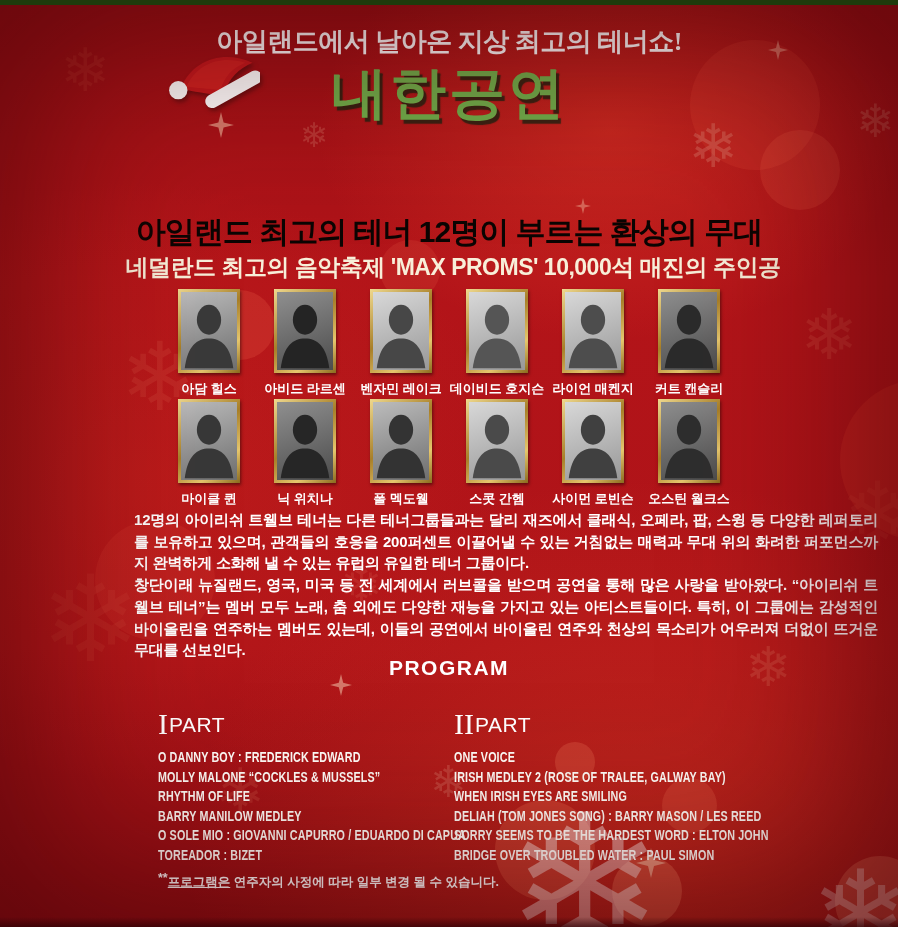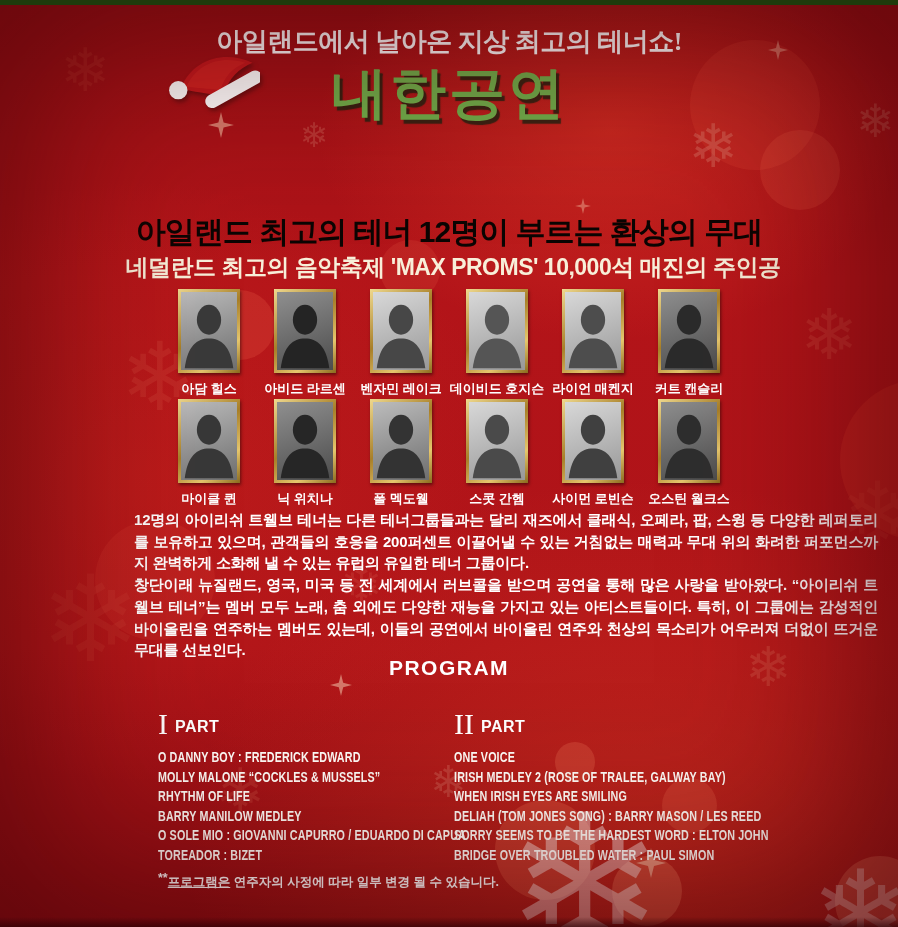--- a/index.html
+++ b/index.html
@@ -50,21 +50,21 @@
 
   .desc{position:absolute;top:509px;left:118px;width:744px;color:#ffffff;
     font-size:15px;line-height:21.7px;font-weight:bold;text-align:justify;letter-spacing:-.2px;margin-left:16px;}
 
   .program-title{position:absolute;top:656px;left:0;right:0;text-align:center;color:#ffffff;
     font-size:21px;font-weight:bold;letter-spacing:1.5px;}
   .cols{position:absolute;top:710px;left:158px;right:20px;display:flex;}
   .col1{width:296px;flex:none;} .col2{flex:1;}
   .part-head{color:#ffffff;margin-bottom:10px;}
   .numeral{font-family:"Liberation Serif","DejaVu Serif",serif;font-size:30px;line-height:28px;vertical-align:-2px;}
-  .part-label{font-size:16px;font-weight:bold;margin-left:7px;letter-spacing:.5px;}
+  .part-label{font-size:21px;font-weight:normal;margin-left:1px;letter-spacing:.5px;}
   .song{color:#fffdf8;font-size:14.5px;line-height:19.6px;font-weight:bold;white-space:nowrap;
     transform:scaleX(.74);transform-origin:0 50%;letter-spacing:.2px;}
 
   .footnote{position:absolute;top:871px;left:158px;color:#ffffff;font-size:12.5px;font-weight:bold;}
   .fn-stars{vertical-align:4px;}
   .fn-u{text-decoration:underline;}
   .fn-rest{white-space:pre-wrap;}
 </style>
 </head>
 <body>

